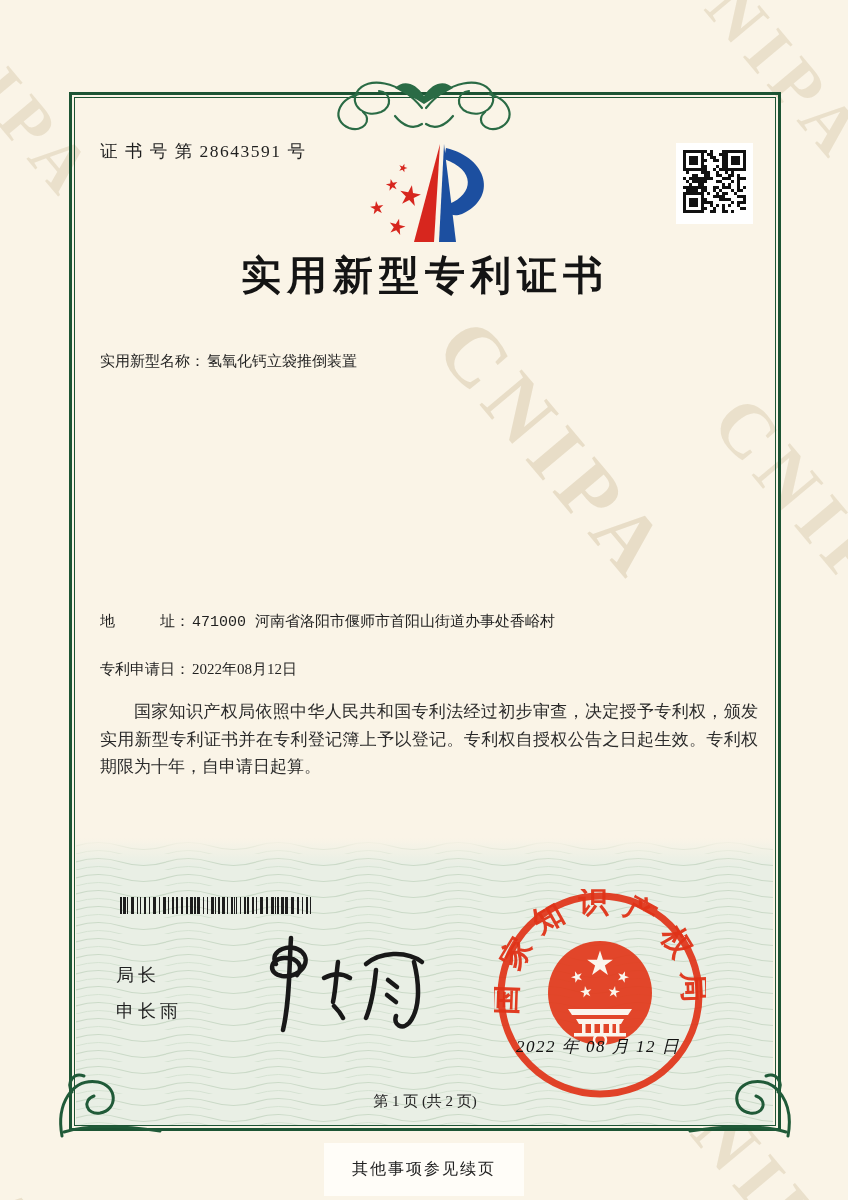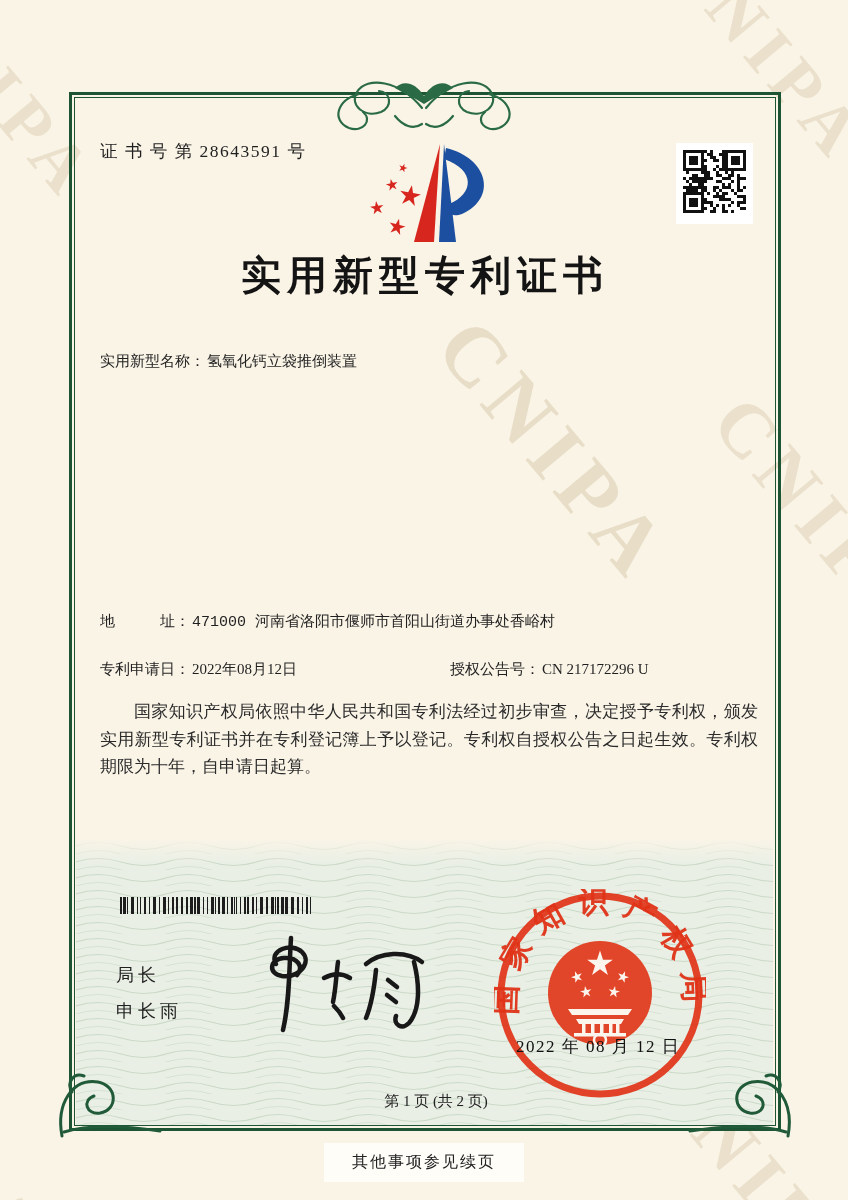--- a/index.html
+++ b/index.html
@@ -44,25 +44,25 @@
   .barcode{position:absolute;left:120px;top:897px;width:222px;height:17px;z-index:3;
            display:flex;align-items:stretch;}
   .barcode span{display:block;background:#1d1d1d;height:100%;}
   
   .signer-title{position:absolute;left:116px;top:963px;z-index:3;font-size:18px;letter-spacing:4px;}
   .signer-name{position:absolute;left:116px;top:999px;z-index:3;font-size:18px;letter-spacing:4px;}
   .signature{position:absolute;left:238px;top:930px;z-index:4;}
   
   .seal{position:absolute;left:494px;top:889px;z-index:4;}
   .seal-date{position:absolute;left:516px;top:1035px;z-index:5;font-size:17px;
-             letter-spacing:1.5px;color:#101010;white-space:nowrap;}
+             letter-spacing:1.5px;color:#101010;white-space:nowrap;font-style:italic;}
   .page-info{position:absolute;left:69px;top:1092px;width:712px;text-align:center;z-index:3;
-             font-size:15px;color:#222;padding-left:11px;}
+             font-size:15px;color:#222;}
   .footer-note{position:absolute;left:50%;top:1143px;transform:translateX(-50%);z-index:3;
-               background:#fffdf8;padding:9px 28px;font-size:16px;letter-spacing:2px;color:#222;}
+               background:#fffdf8;padding:16px 28px;font-size:16px;letter-spacing:2px;color:#222;}
 </style>
 </head>
 <body>
 
 <div class="page">
 
   <div class="wm wm1">CNIPA</div>
   <div class="wm wm2">CNIPA</div>
   <div class="wm wm3">CNIPA</div>
   <div class="wm wm4">CNIPA</div>
@@ -287,23 +287,20 @@
 
   <div class="row r0">
     <span class="lbl">实用新型名称：</span><span class="val">氢氧化钙立袋推倒装置</span>
   </div>
   <div class="row r5">
     <span class="lbl">地　　　址：</span><span class="val">471000 河南省洛阳市偃师市首阳山街道办事处香峪村</span>
   </div>
 
   <div class="row grant">
     <span class="lbl">专利申请日：</span><span class="val">2022年08月12日</span>
-    <span class="col2">
-      <span class="lbl">授权公告号：</span><span class="val">CN 217172296 U</span>
-    </span>
   </div>
 
   <div class="paras">
     <p>国家知识产权局依照中华人民共和国专利法经过初步审查，决定授予专利权，颁发实用新型专利证书并在专利登记簿上予以登记。专利权自授权公告之日起生效。专利权期限为十年，自申请日起算。</p>
   </div>
 
   <div class="barcode" id="barcode">
       <span style="width:2px;margin-right:1px"></span>
       <span style="width:3px;margin-right:1px"></span>
       <span style="width:1px;margin-right:3px"></span>

